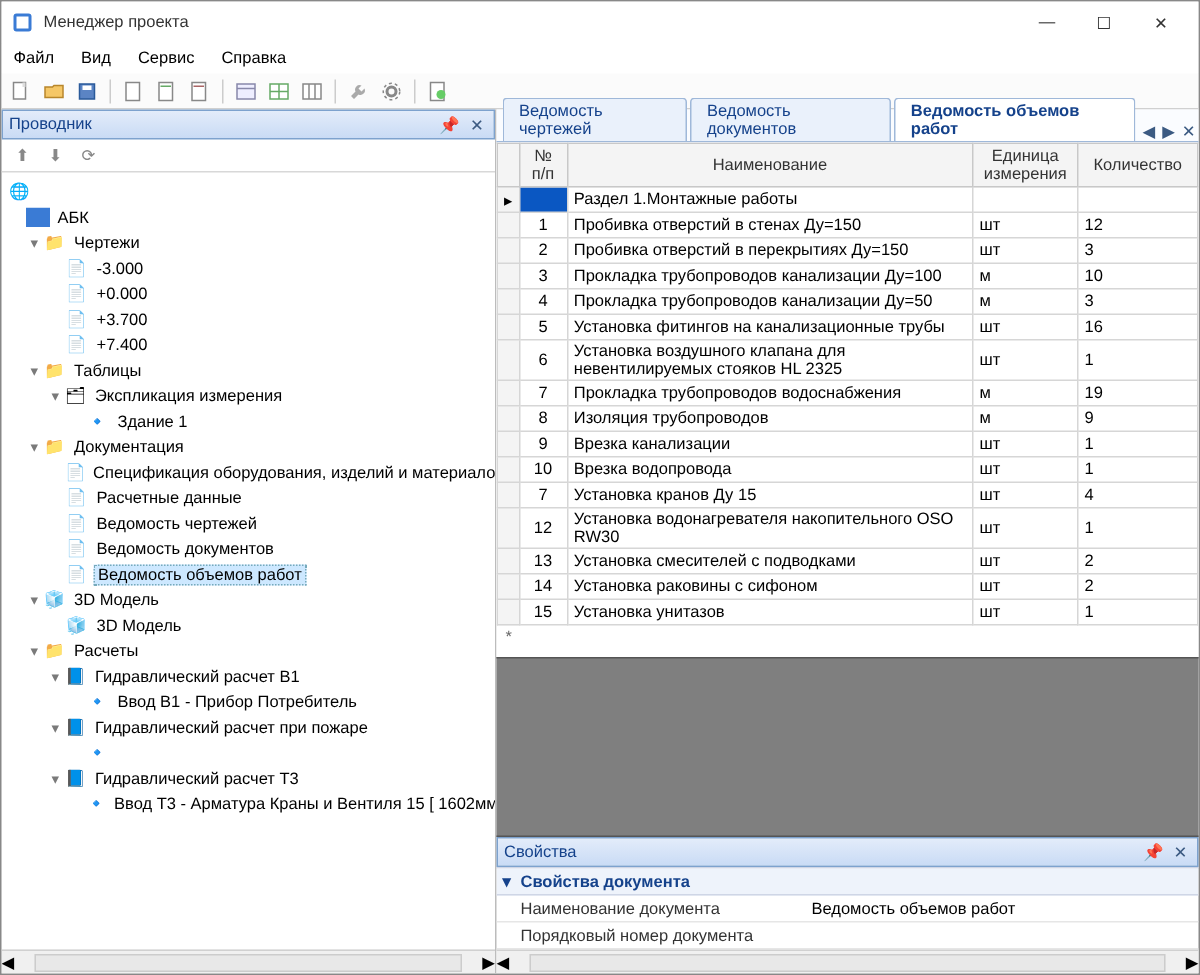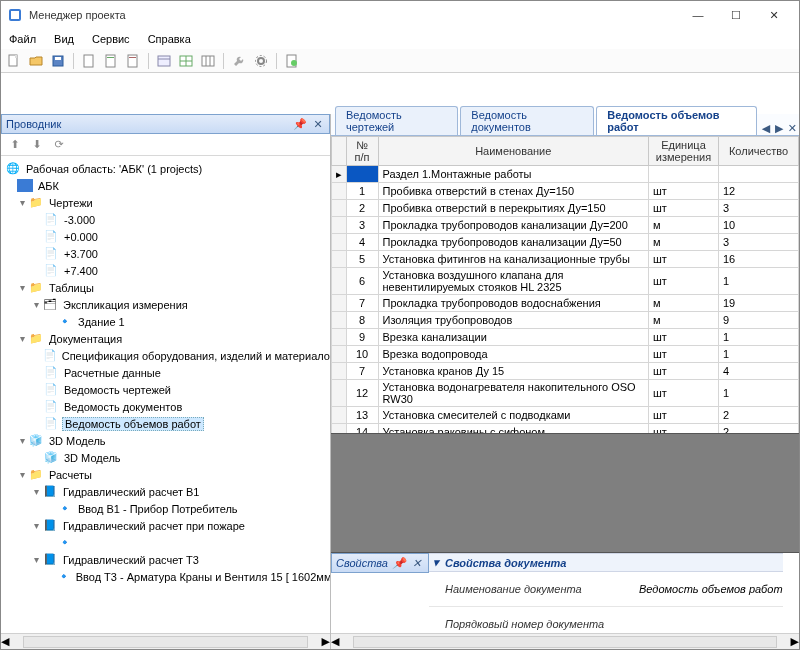--- a/index.html
+++ b/index.html
@@ -8,21 +8,21 @@
 .titlebar .icon { width: 16px; height: 16px; margin-right: 6px; }
 .titlebar .title { flex: 1; color: #333; }
 .winbtns { display: flex; }
 .winbtn { width: 38px; height: 24px; display: flex; align-items: center; justify-content: center; color: #333; }
 .menubar { height: 20px; display: flex; align-items: center; padding: 0 6px; gap: 14px; background: #fff; color: #000; }
 .menuitem { padding: 1px 2px; cursor: default; }
 .toolbar { height: 24px; display: flex; align-items: center; gap: 4px; padding: 2px 4px; background: #fbfbfb; border-bottom: 1px solid #d0d0d0; }
 .tbtn { width: 18px; height: 18px; display: flex; align-items: center; justify-content: center; }
 .tbtn svg { width: 14px; height: 14px; }
 .tsep { width: 1px; height: 16px; background: #ccc; margin: 0 2px; }
-.content { flex: 1; display: flex; min-height: 0; margin-top: 41px; }
+.content { flex: 1; display: flex; min-height: 0; }
 .sidebar { width: 330px; display: flex; flex-direction: column; border-right: 1px solid #bcbcbc; min-height: 0; }
 .panel-hdr { height: 20px; background: linear-gradient(#e3ecfa,#c9dbf5); border: 1px solid #7da2ce; display: flex; align-items: center; padding: 0 4px; color: #15428b; font-weight: normal; }
 .panel-hdr .spacer { flex: 1; }
 .panel-hdr .pbtn { width: 14px; height: 14px; display: flex; align-items: center; justify-content: center; color: #3b5a82; margin-left: 4px; }
 .nav-tb { height: 22px; display: flex; align-items: center; gap: 6px; padding: 2px 6px; border-bottom: 1px solid #d8d8d8; }
 .nav-tb .nbt { width: 16px; height: 16px; color: #888; display:flex;align-items:center;justify-content:center;}
 .tree { flex: 1; overflow: auto; padding: 4px 2px; color: #000; }
 .tn { display: flex; align-items: center; height: 17px; white-space: nowrap; padding-right: 6px; }
 .tn .tw { width: 11px; text-align: center; color: #7a7a7a; font-size: 10px; cursor: default; display: inline-block; }
 .tn .ic { width: 16px; height: 14px; margin-right: 3px; display:inline-flex;align-items:center;justify-content:center;}
@@ -37,23 +37,23 @@
 .grid-wrap { flex: 1; overflow: auto; background: #fff; }
 table.grid { border-collapse: collapse; width: 100%; background:#fff; }
 table.grid th { background: #f4f4f4; border: 1px solid #c8c8c8; padding: 2px 4px; font-weight: normal; text-align: center; color: #333; }
 table.grid td { border: 1px solid #d6d6d6; padding: 1px 4px; color: #000; height: 17px; }
 .rowhdr { width: 12px; background: #f4f4f4; text-align:center; color:#666; }
 .numcol { width: 32px; text-align: center; }
 .unitcol { width: 70px; }
 .qtycol { width: 80px; }
 .sel-cell { background: #0a57c2; }
 .blank-area { flex:0 0 120px; background:#7f7f7f; border-top:1px solid #555; border-bottom:1px solid #555; }
-.props { display:flex; flex-direction:row;font-style:italic; }
+.props { display:flex; flex-direction:column; }
 .props-grid { overflow:auto; max-height:80px; border-top:1px solid #cfd6e6; }
-.prow { display:flex; border-bottom:1px solid #e6e6e6; height:35px; align-items:center; }
+.prow { display:flex; border-bottom:1px solid #e6e6e6; height:18px; align-items:center; }
 .plabel { width:210px; padding-left:16px; color:#333; }
 .pval { flex:1; color:#000; }
 .section-row { background:#eef3fb; font-weight:bold; color:#15428b; padding:2px 4px; border-bottom:1px solid #cfd6e6; display:flex; align-items:center; height:18px;}
 .section-row .tw { width:12px; }
 .bottom-scroll { height:16px; background:#f0f0f0; border-top:1px solid #d0d0d0; display:flex; align-items:center; }
 .bottom-scroll .sb { flex:1; height:12px; background:#e8e8e8; margin:0 14px; border:1px solid #ccc; }
 </style>
 </head>
 <body>
 
@@ -167,21 +167,20 @@
       <span class="pbtn">✕</span>
     </div>
     <div class="nav-tb">
       <span class="nbt">⬆</span>
       <span class="nbt">⬇</span>
       <span class="nbt">⟳</span>
     </div>
     <div class="tree">
       <div class="tn" style="padding-left:2px">
           <span class="ic">🌐</span>
-          <span class="lbl">Рабочая область: 'АБК' (1 projects)</span>
         </div>
       <div class="tn" style="padding-left:14px">
           <span class="ic">
             <svg viewBox="0 0 14 12">
               <rect width="14" height="12" fill="#3a7bd5"></rect>
             </svg>
           </span>
           <span class="lbl">АБК</span>
         </div>
       <div class="tn" style="padding-left:14px">
@@ -334,21 +333,21 @@
             <tr>
               <td class="rowhdr"></td>
               <td class="numcol">2</td>
               <td>Пробивка отверстий в перекрытиях Ду=150</td>
               <td class="unitcol">шт</td>
               <td class="qtycol">3</td>
             </tr>
             <tr>
               <td class="rowhdr"></td>
               <td class="numcol">3</td>
-              <td>Прокладка трубопроводов канализации Ду=200</td>
+              <td>Прокладка трубопроводов канализации Ду=100</td>
               <td class="unitcol">м</td>
               <td class="qtycol">10</td>
             </tr>
             <tr>
               <td class="rowhdr"></td>
               <td class="numcol">4</td>
               <td>Прокладка трубопроводов канализации Ду=50</td>
               <td class="unitcol">м</td>
               <td class="qtycol">3</td>
             </tr>

